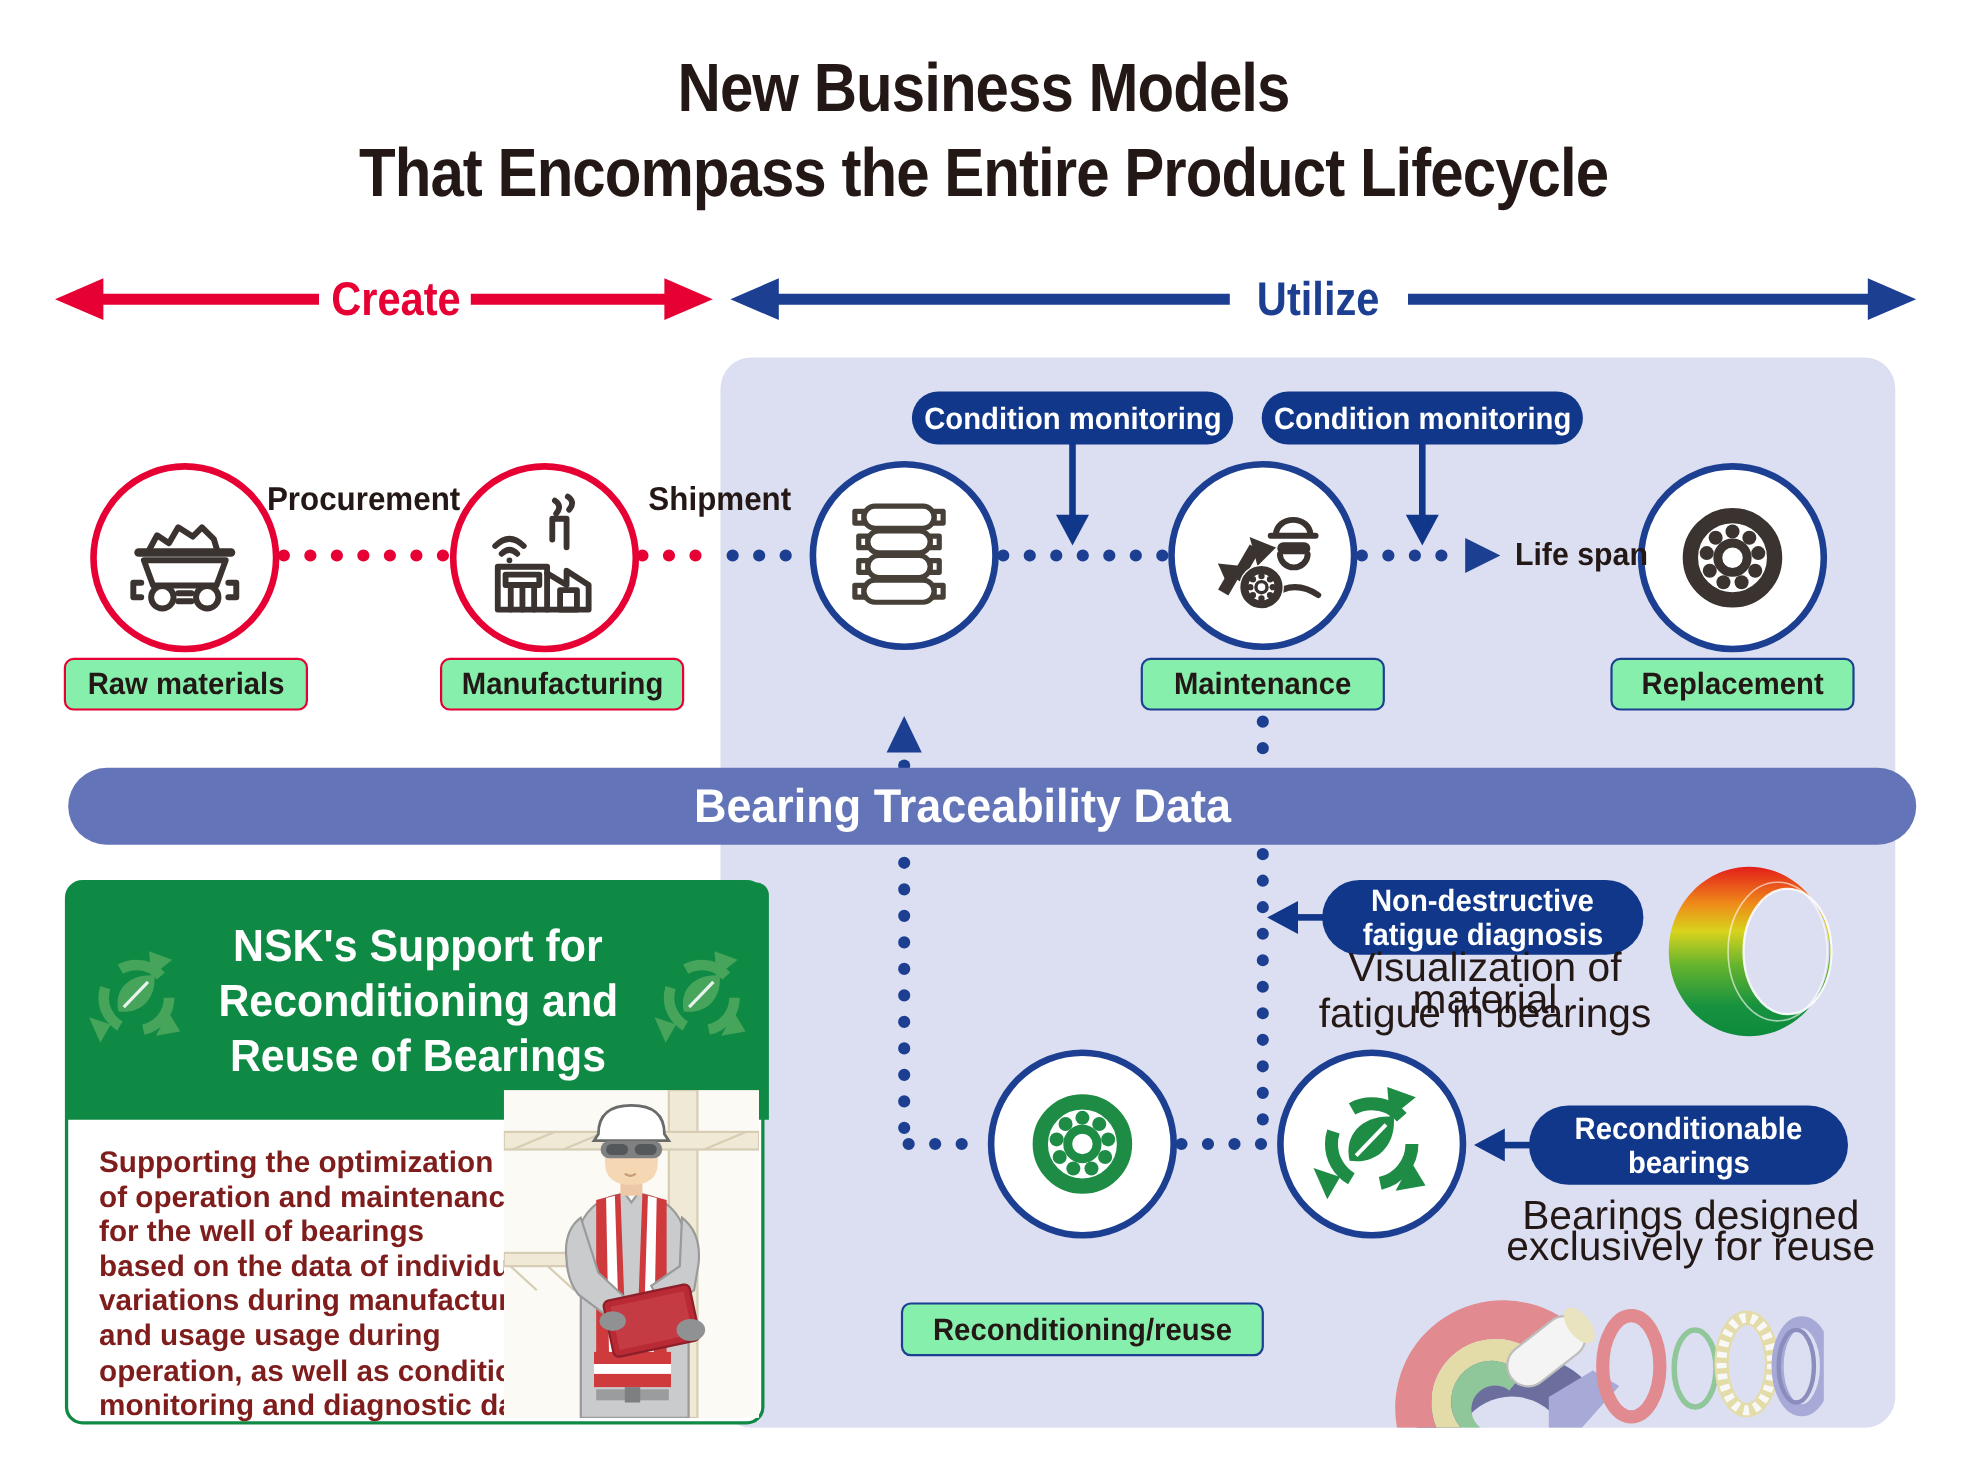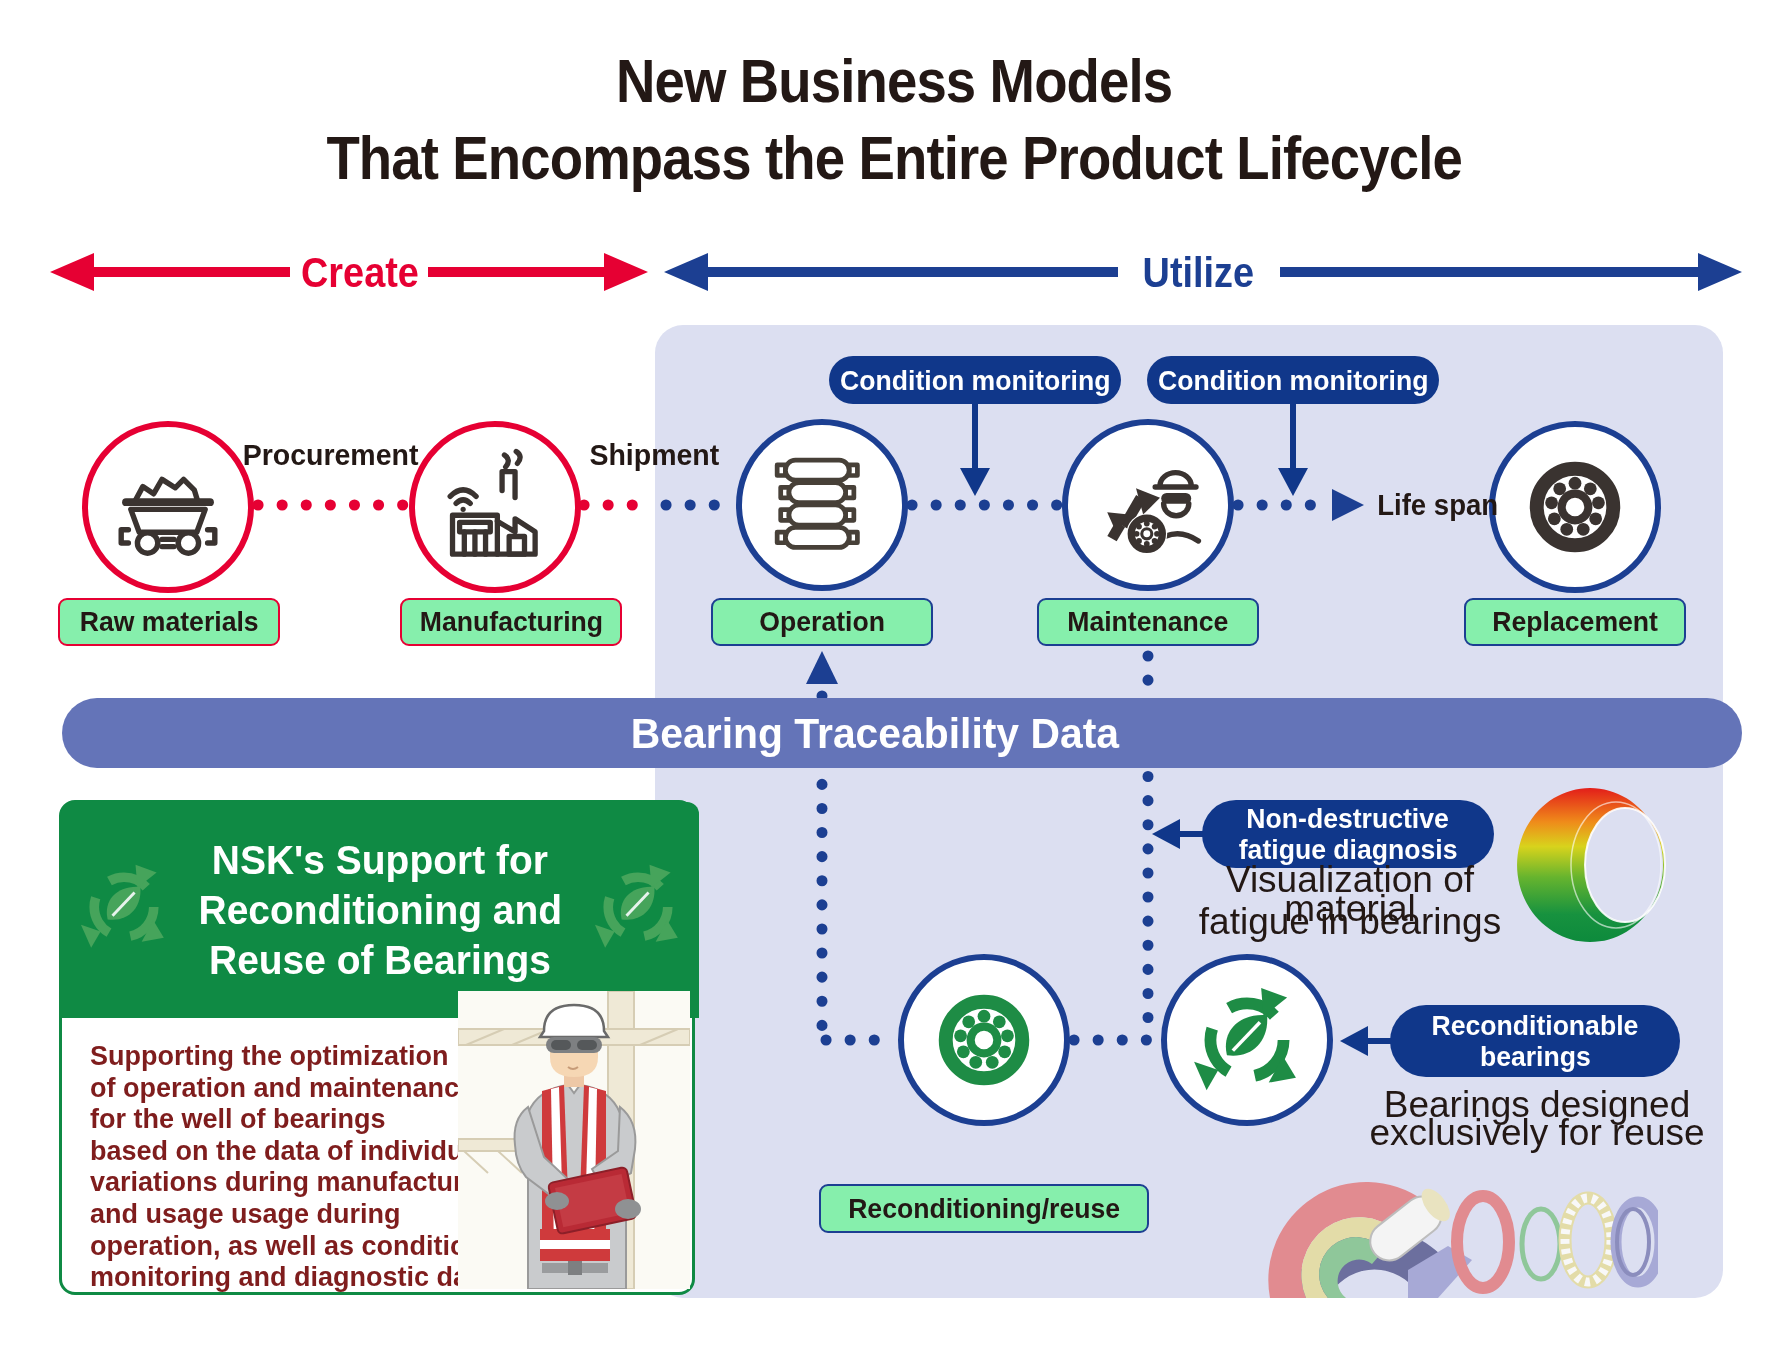--- a/index.html
+++ b/index.html
@@ -221,23 +221,20 @@
   <div class="abs ctr pill" style="left:1147px;top:356px;width:292px;height:48px;">
     <span class="cond95">Condition monitoring</span>
   </div>
 
   <div class="abs ctr stage-label red" style="left:58px;top:598px;width:222px;height:48px;">
       <span class="cond95">Raw materials</span>
     </div>
   <div class="abs ctr stage-label red" style="left:384px;top:598px;width:222px;height:48px;margin-left:16px;">
       <span class="cond95">Manufacturing</span>
     </div>
-  <div class="abs ctr stage-label navy" style="left:711px;top:598px;width:222px;height:48px;">
-      <span class="cond95">Operation</span>
-    </div>
   <div class="abs ctr stage-label navy" style="left:1037px;top:598px;width:222px;height:48px;">
       <span class="cond95">Maintenance</span>
     </div>
   <div class="abs ctr stage-label navy" style="left:1464px;top:598px;width:222px;height:48px;">
       <span class="cond95">Replacement</span>
     </div>
 
   <div class="abs ctr banner" style="left:62px;top:698px;width:1680px;height:70px;">
     <span class="cond95" style="transform:translateX(-27px) scaleX(.95);">Bearing Traceability Data</span>
   </div>

